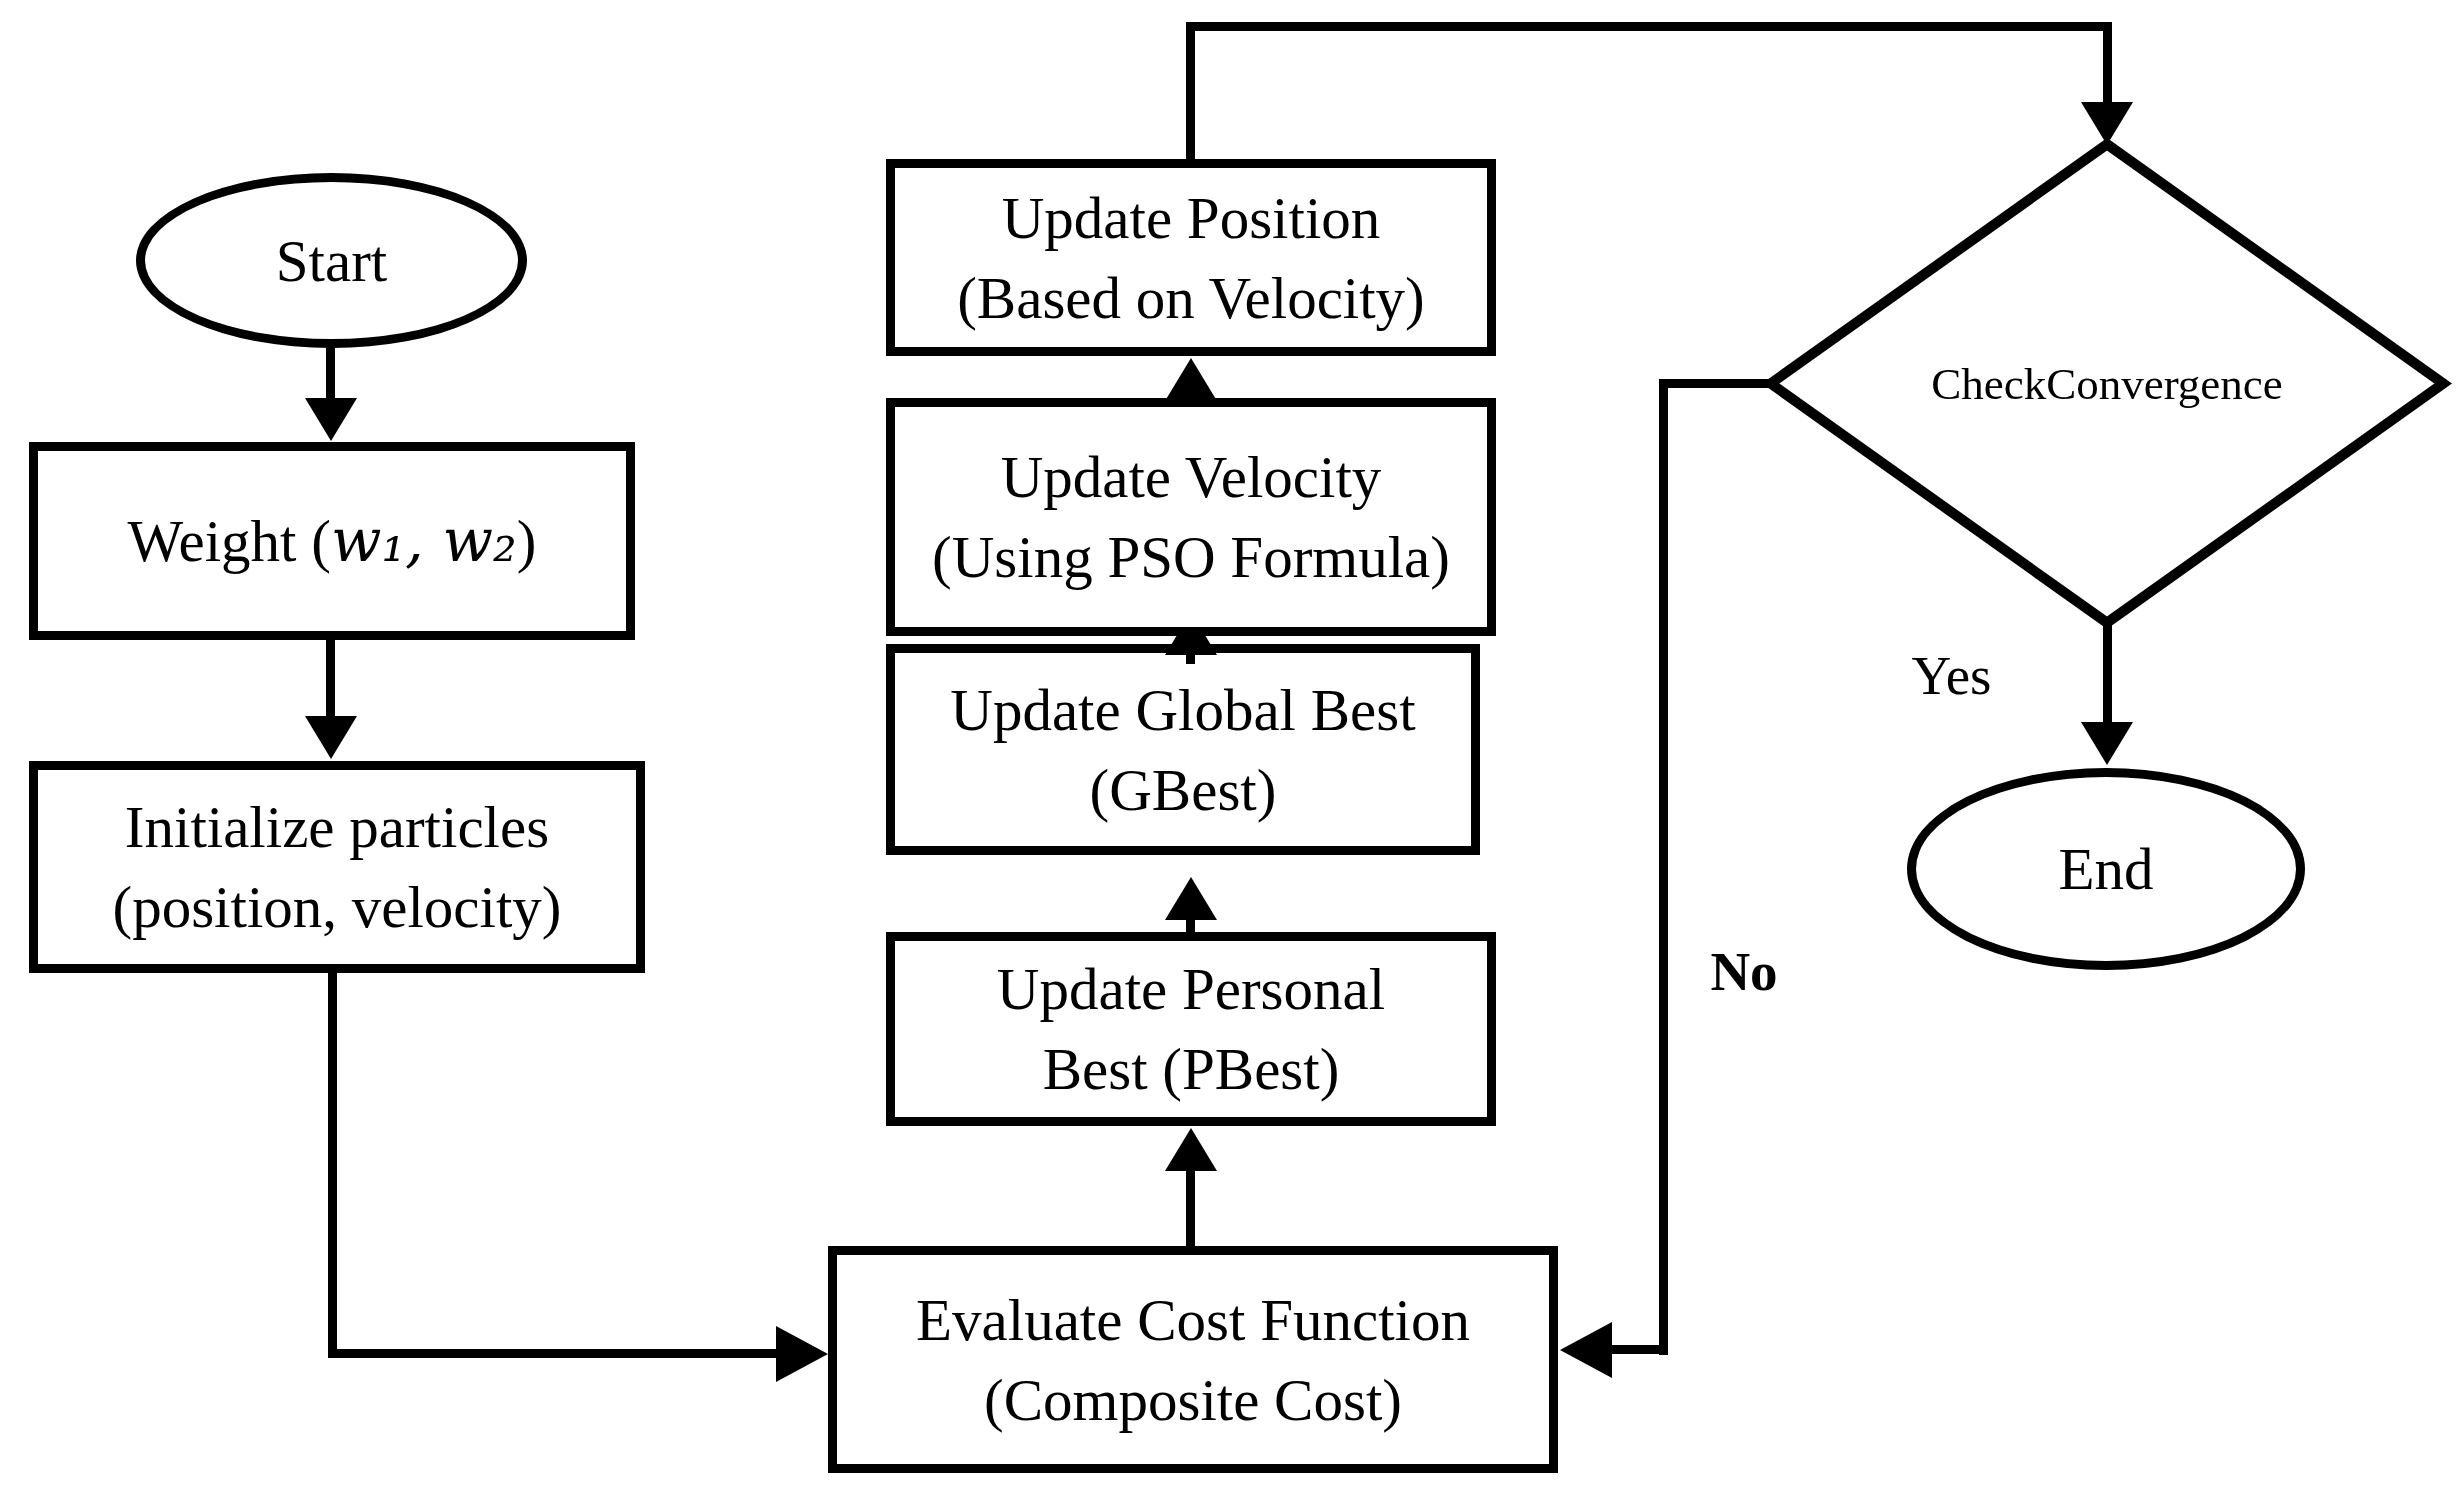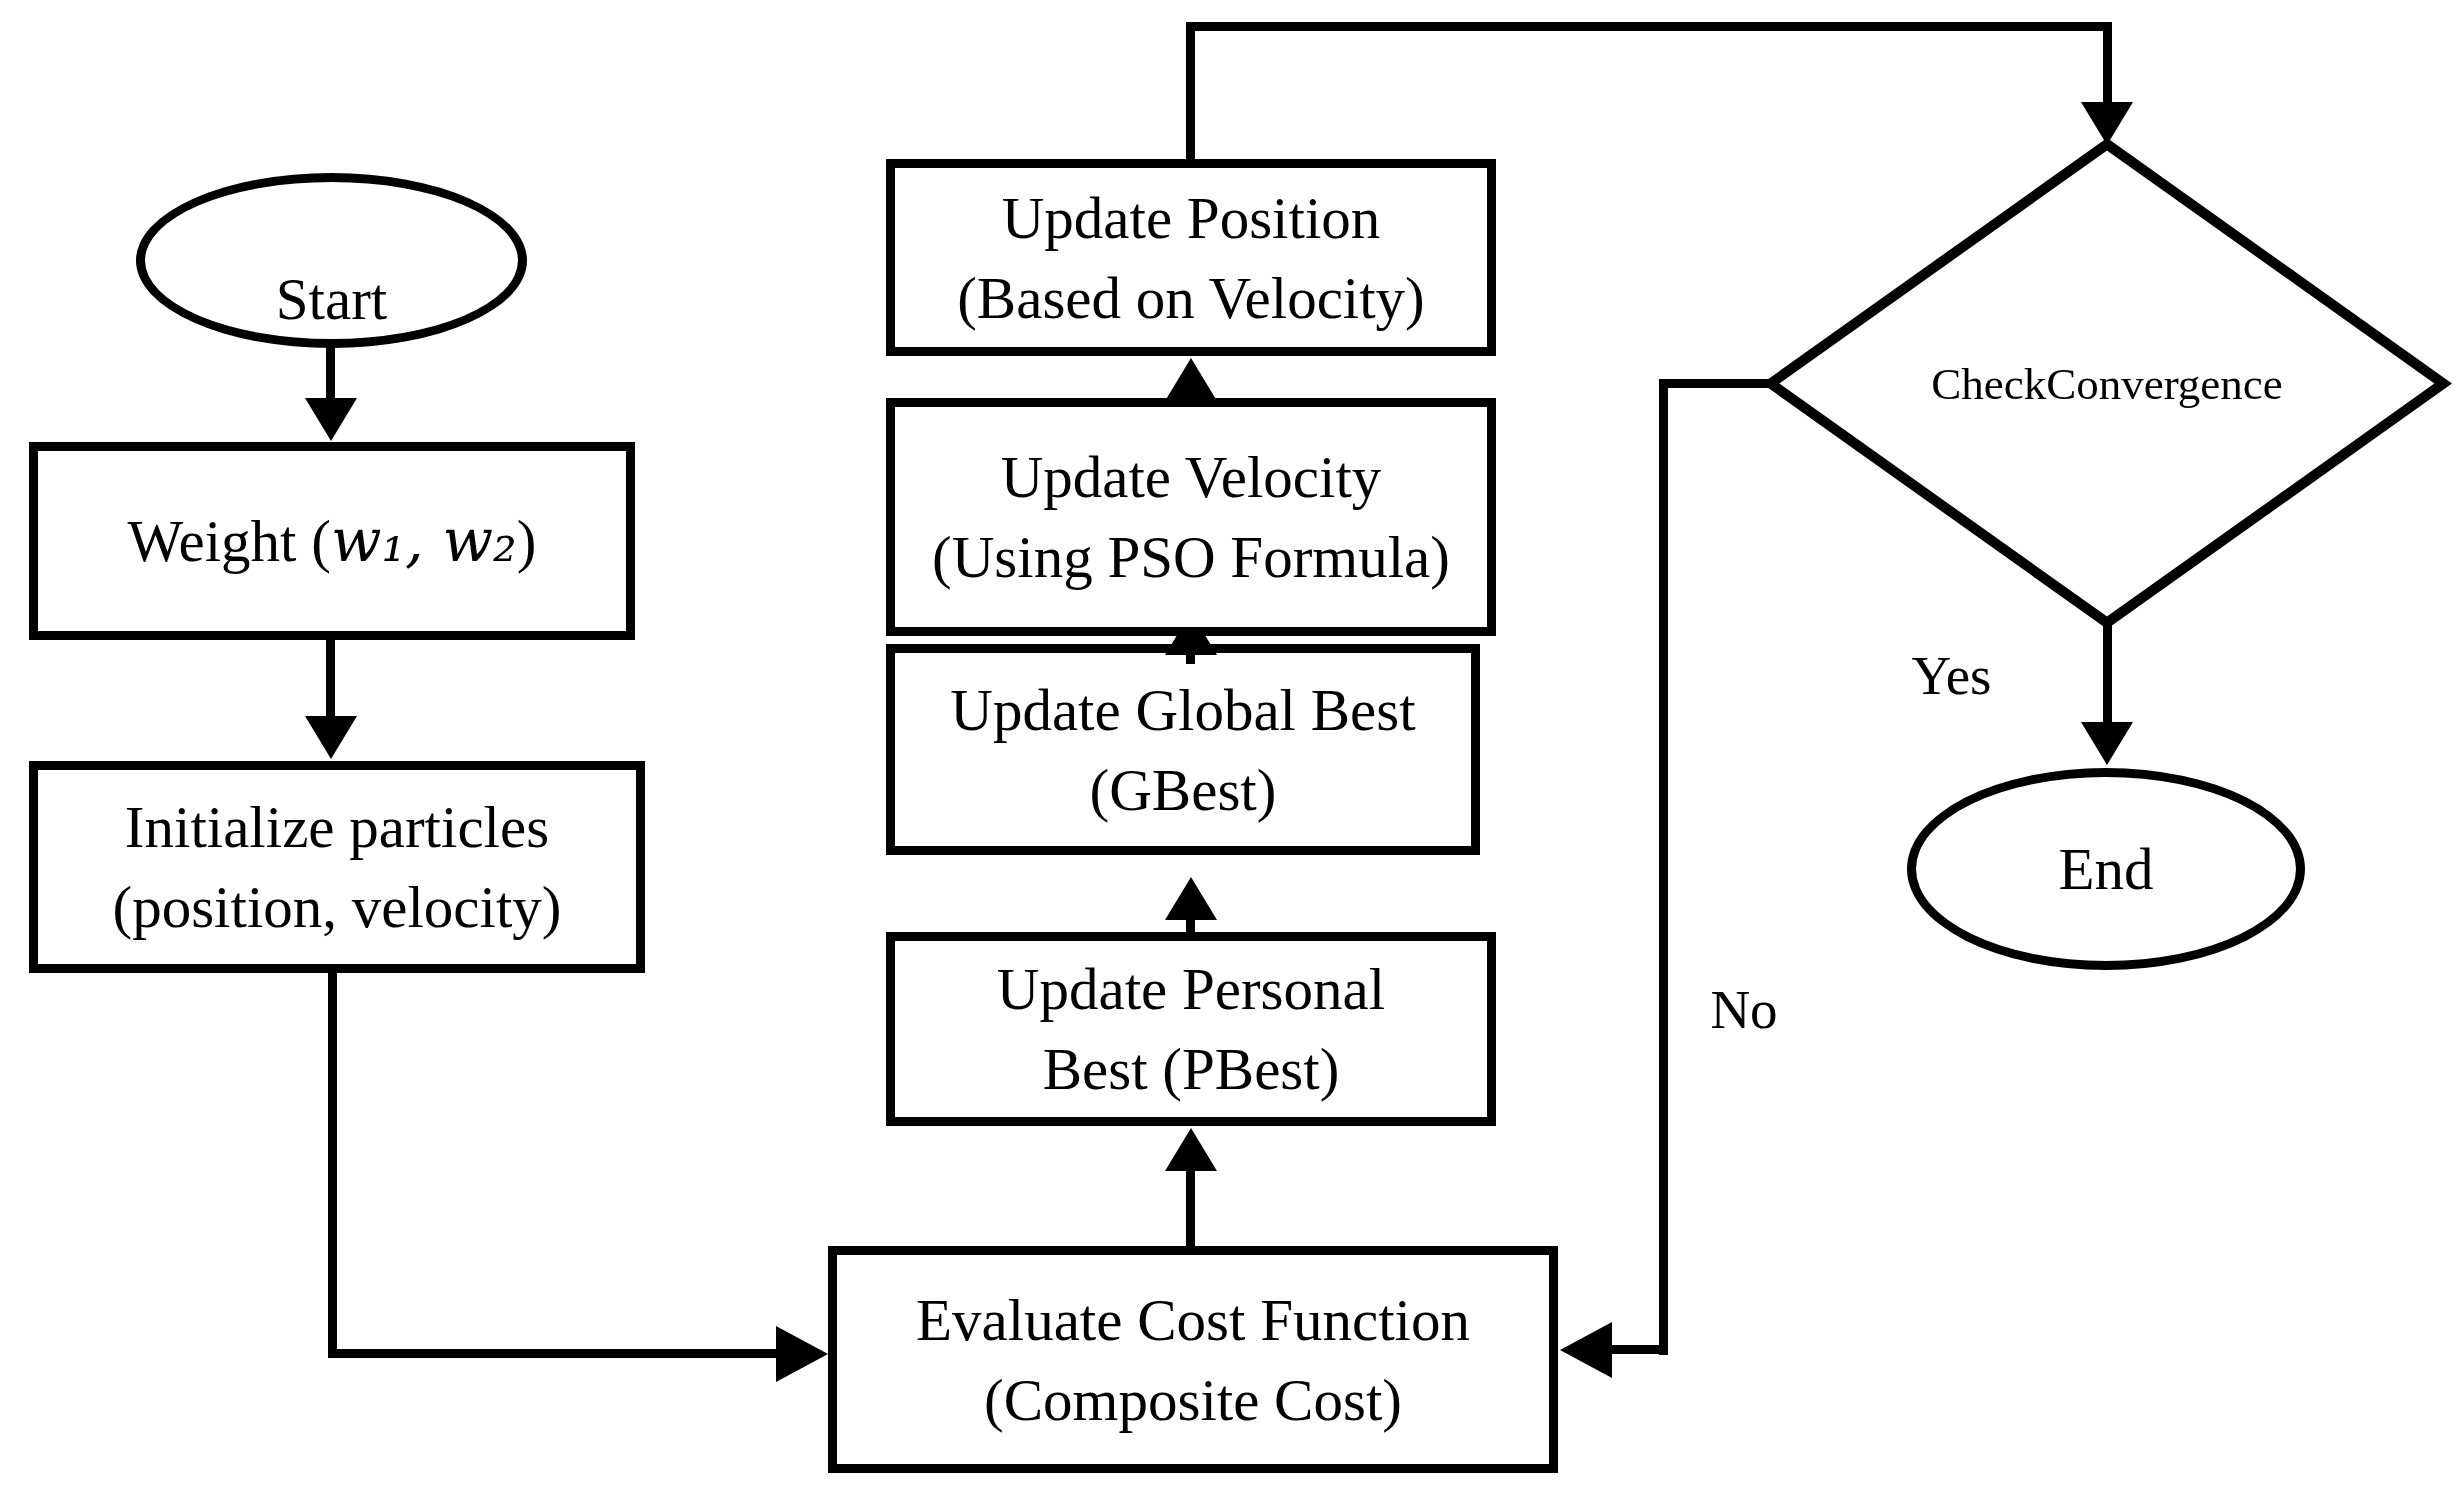--- a/index.html
+++ b/index.html
@@ -57,21 +57,21 @@
   .head-left  { border-top: 28px solid transparent; border-bottom: 28px solid transparent; border-right: 52px solid var(--line); }
 
   
   .edge-label { position: absolute; font-size: 55px; color: var(--text); display: flex; align-items: center; justify-content: center; }
 </style>
 </head>
 <body>
 
 <div class="canvas">
 
-  <div class="node terminator" style="left:136px; top:173px; width:391px; height:175px;justify-content:flex-end;">
+  <div class="node terminator" style="left:136px; top:173px; width:391px; height:175px;">
     <div class="node-line">Start</div>
   </div>
 
   <div class="ln" style="left:326px; top:346px; width:9.2px; height:57px;"></div>
   <div class="head head-down" style="left:305px; top:398px;"></div>
 
   <div class="node" style="left:29px; top:442px; width:606px; height:198px;">
     <div class="node-line"><span>Weight (</span><span class="math">w₁, w₂</span><span>)</span></div>
   </div>
 
@@ -144,16 +144,16 @@
   <div class="edge-label" style="left:1859px; top:638px; width:185px; height:74px;">Yes</div>
 
   <div class="node terminator" style="left:1907px; top:768px; width:398px; height:202px;">
     <div class="node-line">End</div>
   </div>
 
   <div class="ln" style="left:1659px; top:379px; width:112px; height:9.2px;"></div>
   <div class="ln" style="left:1659px; top:379px; width:9.2px; height:976px;"></div>
   <div class="ln" style="left:1603px; top:1345px; width:65px; height:9.2px;"></div>
   <div class="head head-left" style="left:1560px; top:1322px;"></div>
-  <div class="edge-label" style="left:1670px; top:972px; width:148px; height:74px;">No</div>
+  <div class="edge-label" style="left:1670px; top:934px; width:148px; height:74px;font-weight:bold;">No</div>
 
 </div>
 
 
 </body></html>

